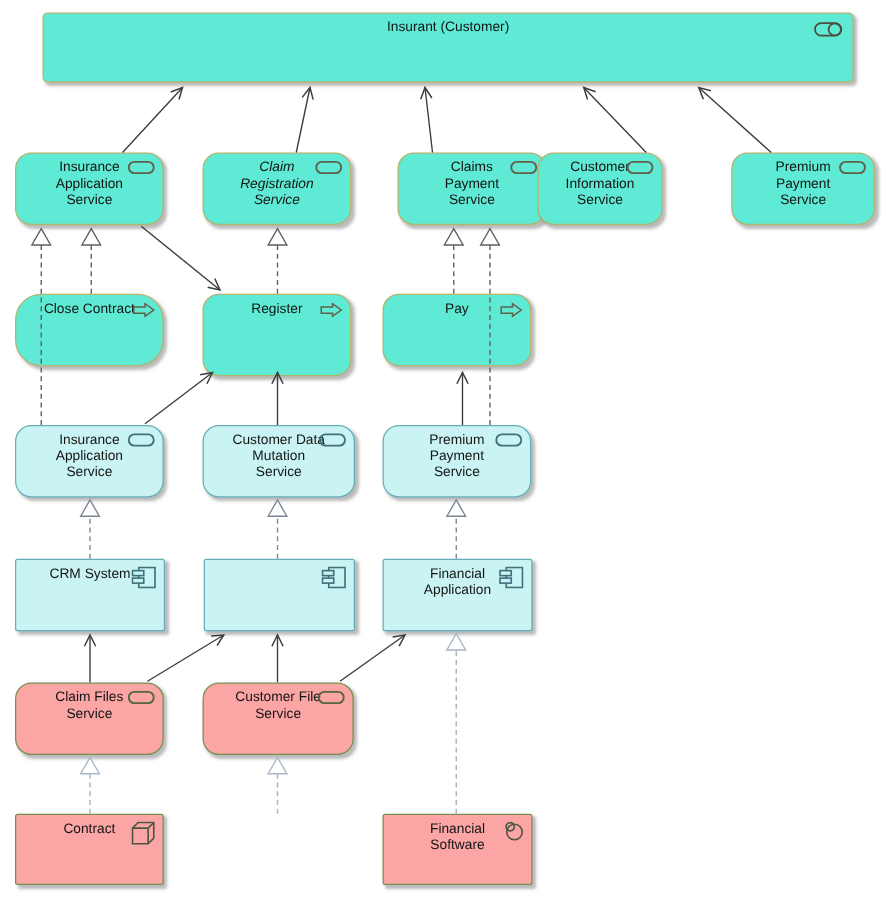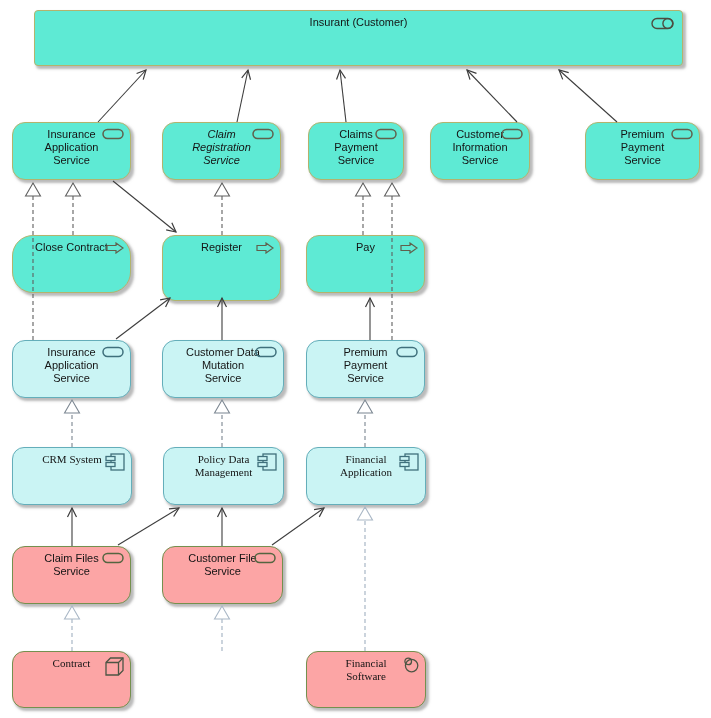--- a/index.html
+++ b/index.html
@@ -8,21 +8,21 @@
     font-family:"Liberation Sans",sans-serif;
   }
   .node{
     position:absolute;box-sizing:border-box;border:1.3px solid;
     box-shadow:2.5px 2.5px 2.5px rgba(130,130,130,0.55);
   }
   .bz{background:#5eead4;border-color:#B3B36D;}
   .ap{background:#CAF4F4;border-color:#64AEBA;}
   .tc{background:#fca5a5;border-color:#74904E;}
   .rounded{border-radius:13px;}
-  .sq{border-radius:12px;font-family:Liberation Serif, serif;}
+  .sq{border-radius:2px;}
   .lbl{
     position:absolute;top:5px;left:3px;right:3px;text-align:center;
     font-size:11px;line-height:13px;color:#141414;white-space:pre-line;
   }
   .ic{position:absolute;top:5px;right:6px;}
   .edges{position:absolute;left:0;top:0;z-index:5;pointer-events:none;}
 </style>
 </head>
 <body>
 
@@ -45,21 +45,21 @@
     </svg>
   </div>
   <div class="node bz rounded" style="left:162px;top:122px;width:119px;height:58px;font-style:italic;">
     <span class="lbl">Claim
 Registration
 Service</span>
     <svg class="ic" width="22" height="12" viewBox="0 0 22 12">
       <rect x="1" y="1.5" width="20" height="9" rx="4.5" fill="none" stroke="#60604c" stroke-width="1.5"></rect>
     </svg>
   </div>
-  <div class="node bz rounded" style="left:308px;top:122px;width:96px;height:58px;">
+  <div class="node bz rounded" style="left:318px;top:122px;width:119px;height:58px;">
     <span class="lbl">Claims
 Payment
 Service</span>
     <svg class="ic" width="22" height="12" viewBox="0 0 22 12">
       <rect x="1" y="1.5" width="20" height="9" rx="4.5" fill="none" stroke="#60604c" stroke-width="1.5"></rect>
     </svg>
   </div>
   <div class="node bz rounded" style="left:430px;top:122px;width:100px;height:58px;">
     <span class="lbl">Customer
 Information
@@ -123,22 +123,20 @@
 
   <div class="node ap sq" style="left:12px;top:447px;width:120px;height:58px;">
     <span class="lbl">CRM System</span>
     <svg class="ic" width="20" height="18" viewBox="0 0 20 18">
       <rect x="6" y="1" width="13" height="16" fill="none" stroke="#3f707c" stroke-width="1.3"></rect>
       <rect x="1" y="3.5" width="9" height="4" fill="#CAF4F4" stroke="#3f707c" stroke-width="1.3"></rect>
       <rect x="1" y="9.5" width="9" height="4" fill="#CAF4F4" stroke="#3f707c" stroke-width="1.3"></rect>
     </svg>
   </div>
   <div class="node ap sq" style="left:163px;top:447px;width:121px;height:58px;">
-    <span class="lbl">Policy Data
-Management</span>
     <svg class="ic" width="20" height="18" viewBox="0 0 20 18">
       <rect x="6" y="1" width="13" height="16" fill="none" stroke="#3f707c" stroke-width="1.3"></rect>
       <rect x="1" y="3.5" width="9" height="4" fill="#CAF4F4" stroke="#3f707c" stroke-width="1.3"></rect>
       <rect x="1" y="9.5" width="9" height="4" fill="#CAF4F4" stroke="#3f707c" stroke-width="1.3"></rect>
     </svg>
   </div>
   <div class="node ap sq" style="left:306px;top:447px;width:120px;height:58px;">
     <span class="lbl">Financial
 Application</span>
     <svg class="ic" width="20" height="18" viewBox="0 0 20 18">

